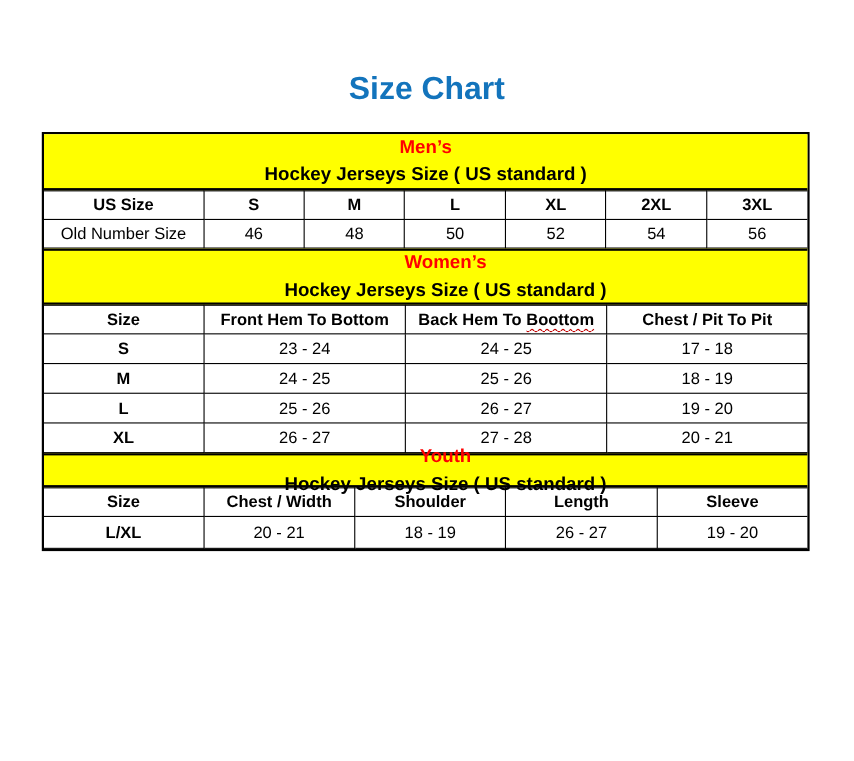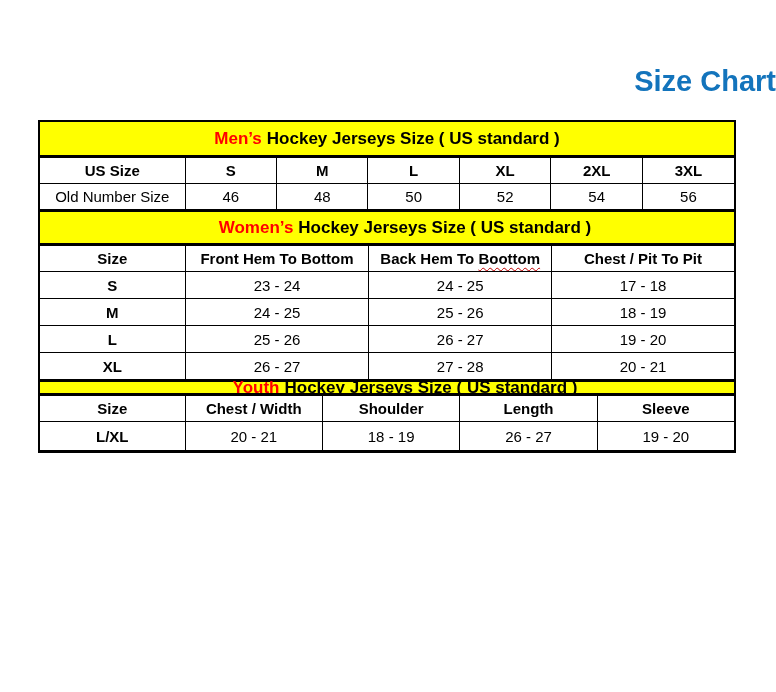--- a/index.html
+++ b/index.html
@@ -11,39 +11,39 @@
   }
   *{box-sizing:border-box;}
   html,body{margin:0;padding:0;}
   body{
     width:776px;height:692px;background:#FFFFFF;
     font-family:"Liberation Sans",sans-serif;color:#000;
     overflow:hidden;
   }
   .page-title{
     margin:0;padding-top:64px;padding-bottom:0;
-    text-align:right;font-size:29px;line-height:34px;font-weight:bold;
+    text-align:center;font-size:29px;line-height:34px;font-weight:bold;
     color:var(--title-blue);
     letter-spacing:0px;
   }
   .chart-wrap{
     margin:22px 0 0 38px;
     width:698px;
     border:2px solid var(--border-black);
     background:#fff;
   }
   .band{
     background:var(--band-yellow);
     display:flex;align-items:center;justify-content:center;
     font-weight:bold;font-size:17px;
     border-bottom:2px solid var(--border-black);
     gap:5px;
   }
-  .band-mens,.band-womens{height:35px;}
-  .band-youth{height:15px;}
+  .band-mens,.band-womens{height:51px;flex-direction:column;}
+  .band-youth{height:31px;flex-direction:column;}
   .band:not(:first-child){border-top:2px solid var(--border-black);padding-left:36px;}
   .band .hl{color:var(--accent-red);}
   table{width:100%;border-collapse:collapse;table-layout:fixed;}
   th,td{
     border:1px solid var(--border-black);
     text-align:center;vertical-align:middle;
     font-size:15px;padding:0 2px;
     overflow:hidden;white-space:nowrap;
   }
   th{font-weight:bold;height:26px;}

